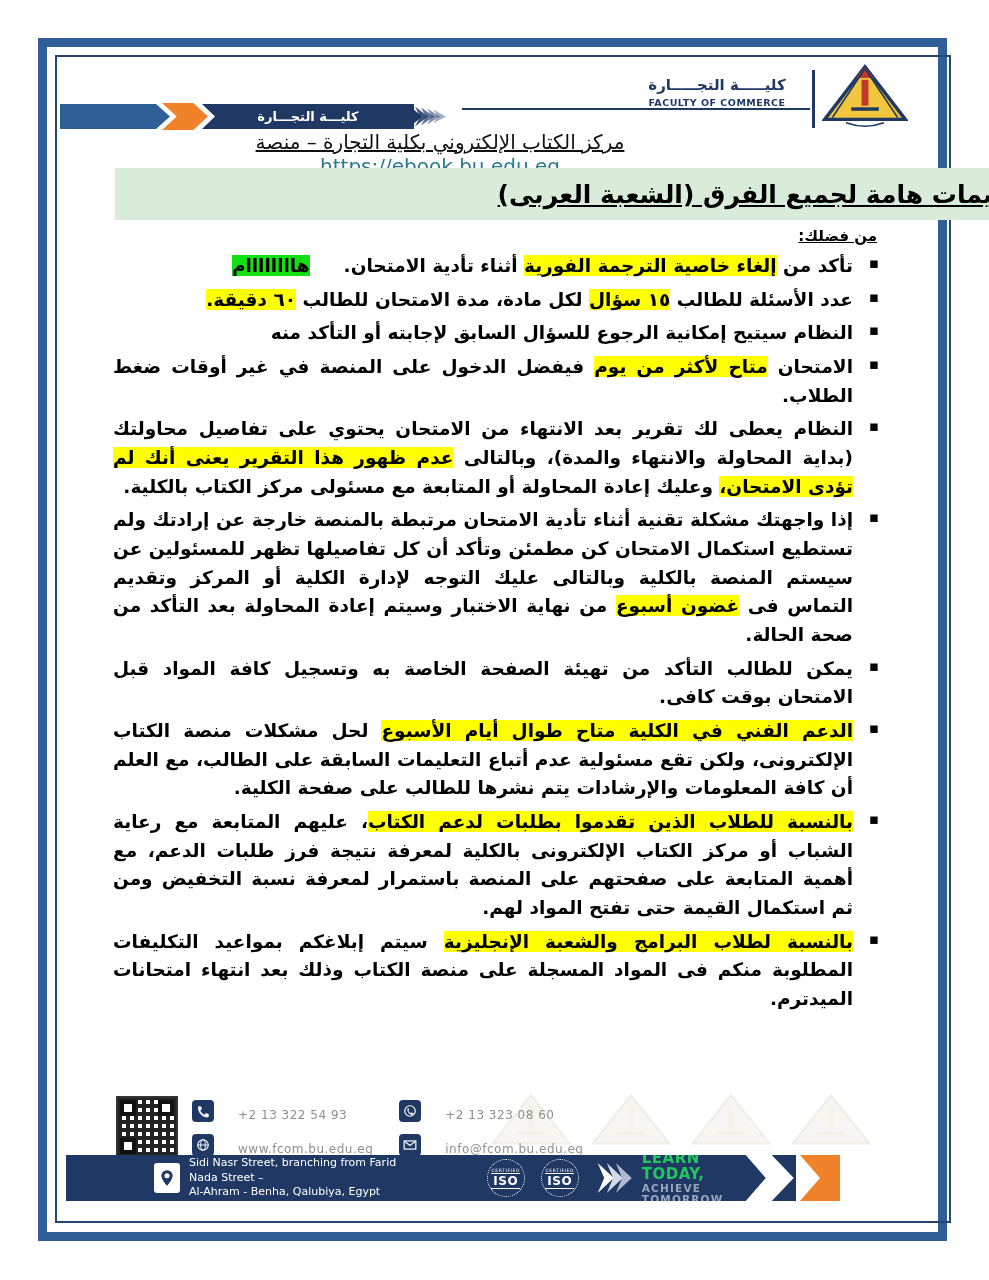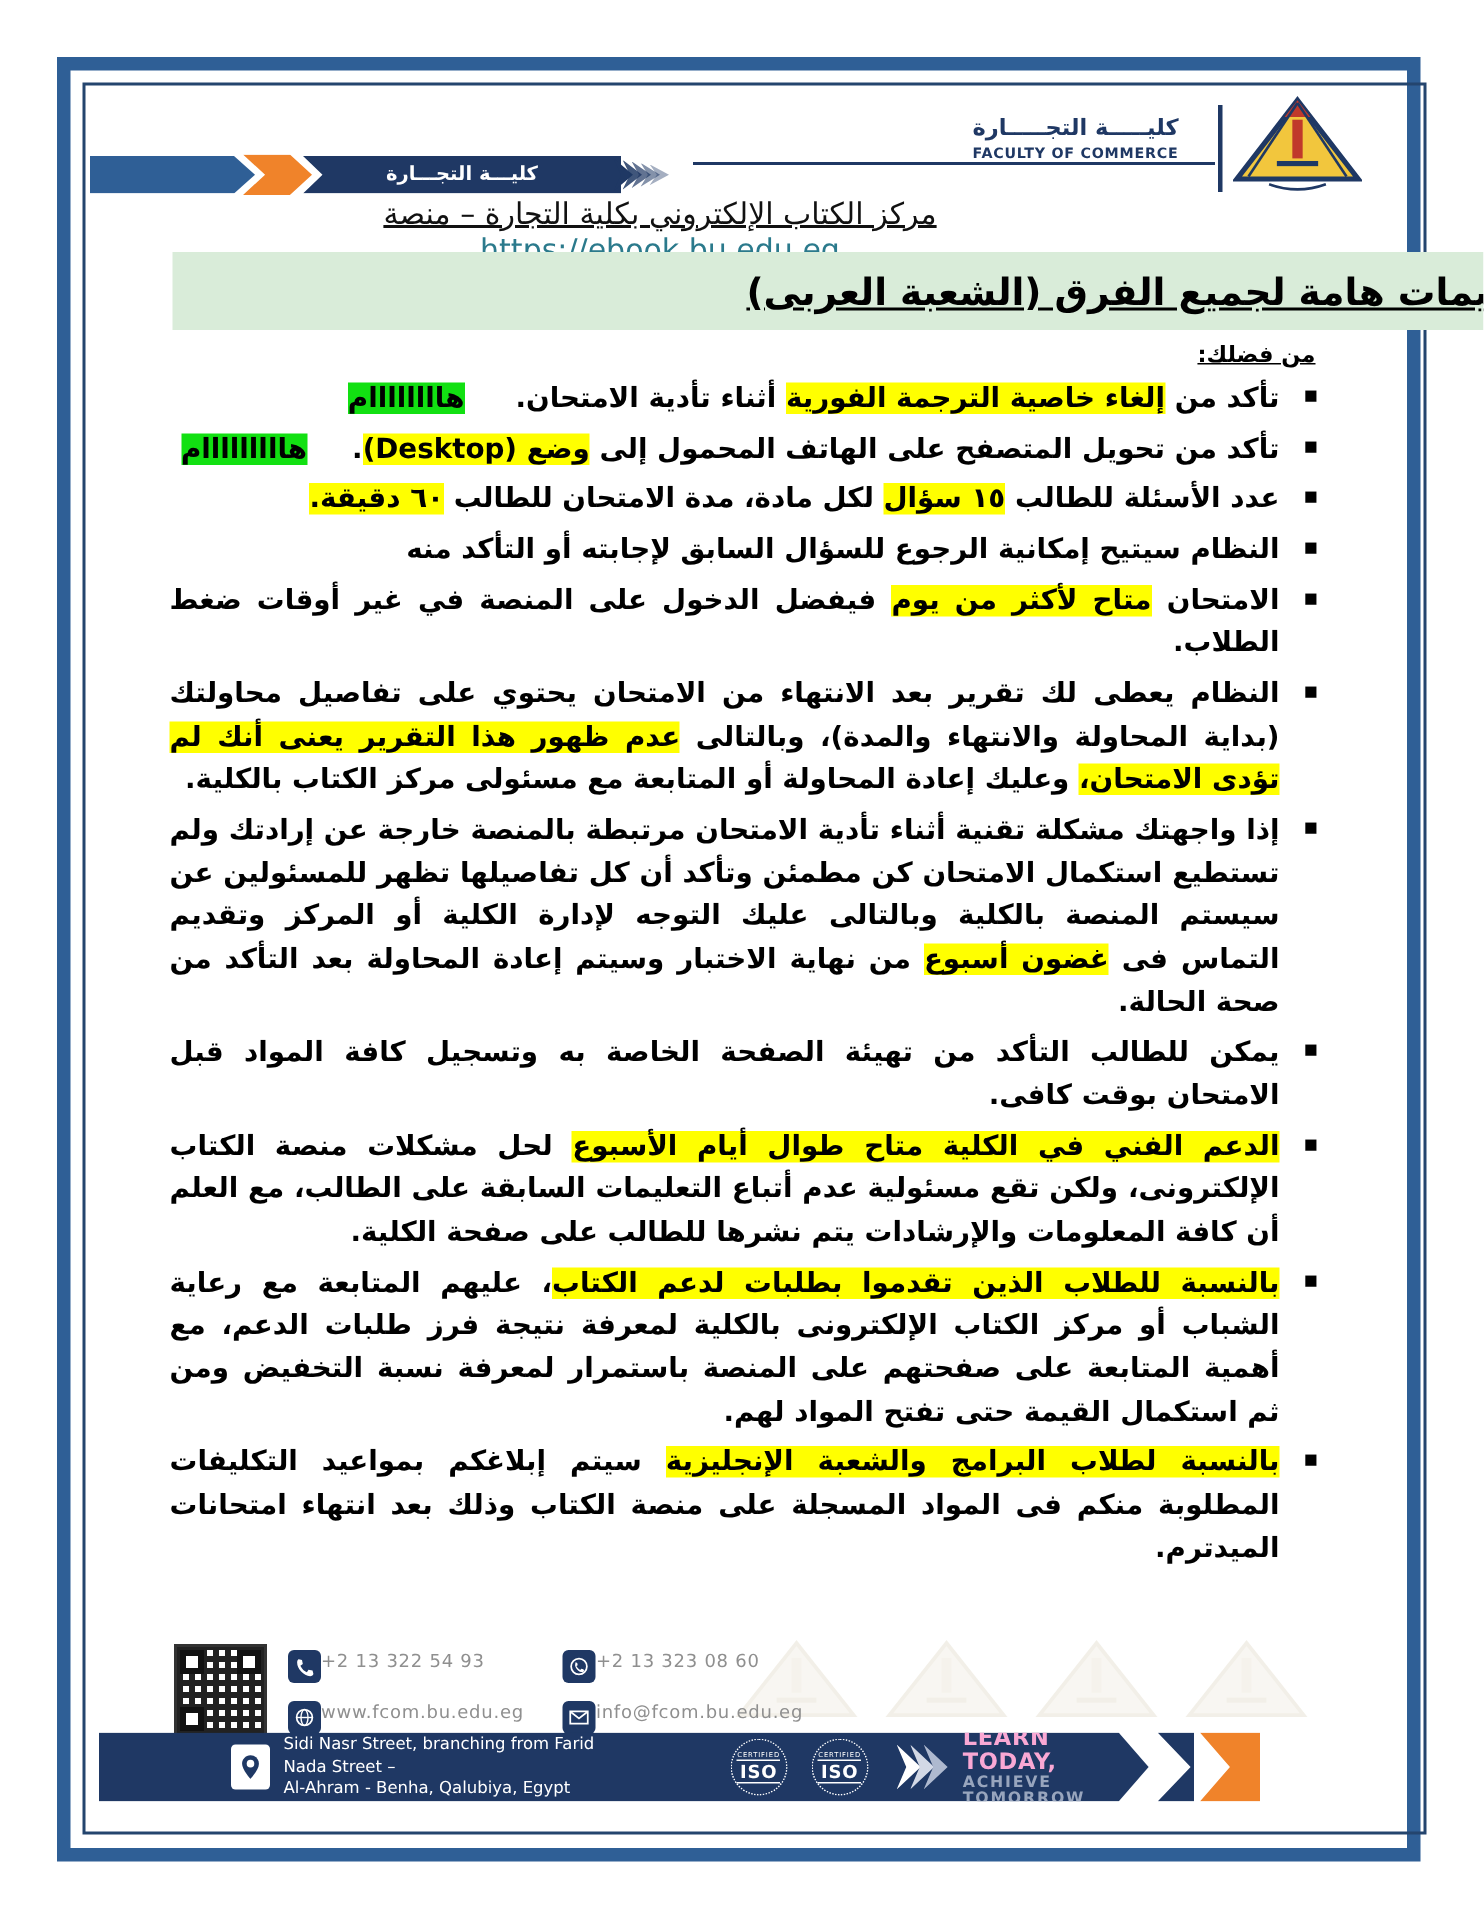--- a/index.html
+++ b/index.html
@@ -66,21 +66,21 @@
   .watermarks svg{opacity:.45}
 
   .contact{position:absolute;left:116px;top:1096px;display:flex;gap:14px;align-items:flex-start;z-index:2}
   .qr{width:62px;height:62px;border:2px solid #333;padding:3px;position:relative;
     background:
       repeating-linear-gradient(0deg,#222 0 4px,transparent 4px 8px),
       repeating-linear-gradient(90deg,#222 0 4px,#fff 4px 8px)}
   .qr .f{position:absolute;width:16px;height:16px;border:4px solid #111;background:#fff}
   .qr .f.tl{left:2px;top:2px}.qr .f.tr{right:2px;top:2px}.qr .f.bl{left:2px;bottom:2px}
   .contact-grid{display:grid;grid-template-columns:auto auto;column-gap:26px;row-gap:12px;margin-top:4px}
-  .citem{display:flex;align-items:flex-start;gap:0}
+  .citem{display:flex;align-items:flex-end;gap:24px}
   .cicon{width:22px;height:22px;background:var(--navy);border-radius:4px;
     display:flex;align-items:center;justify-content:center;flex:none}
   .citem span{font-size:12px;color:#8f8f8f;letter-spacing:.5px}
 
   .footer-bar{position:absolute;left:66px;top:1155px;width:774px;height:46px;display:flex;z-index:3}
   .fb-main{flex:1;background:var(--navy);color:#fff;display:flex;align-items:center;
     padding-left:88px;
     clip-path:polygon(0 0,calc(100% - 20px) 0,100% 50%,calc(100% - 20px) 100%,0 100%)}
   .pin-box{width:26px;height:30px;background:#fff;border-radius:3px;margin-right:9px;
     display:flex;align-items:center;justify-content:center;flex:none}
@@ -90,21 +90,21 @@
     display:flex;flex-direction:column;align-items:center;justify-content:center;flex:none}
   .iso b{font-size:12px;color:#fff;letter-spacing:.5px;border-top:1px solid #fff;border-bottom:1px solid #fff;padding:0 2px}
   .iso em{font-style:normal;font-size:4.5px;color:#fff;letter-spacing:.6px}
   .slogan-chevs{display:flex;align-items:center;margin-left:26px}
   .slogan-chevs i{display:block;width:16px;height:30px;margin-left:-7px;
     clip-path:polygon(0 0,100% 50%,0 100%,40% 50%)}
   .slogan-chevs i:nth-child(1){background:#ffffff}
   .slogan-chevs i:nth-child(2){background:#d3d9e6}
   .slogan-chevs i:nth-child(3){background:#aeb9cf}
   .slogan{margin-left:10px;line-height:1.05}
-  .slogan .l1{font-size:15px;font-weight:bold;color:#f9a8d4;letter-spacing:.5px}
+  .slogan .l1{font-size:15px;font-weight:bold;color:#22c55e;letter-spacing:.5px}
   .slogan .l2{font-size:10.5px;font-weight:bold;color:#98a5bd;letter-spacing:1.2px}
   .fb-chev{width:52px;background:var(--navy);margin-left:6px;
     clip-path:polygon(0 0,26px 0,100% 50%,26px 100%,0 100%,22px 50%)}
   .fb-orange{width:86px;background:var(--orange);margin-left:4px;
     clip-path:polygon(0 0,100% 0,100% 100%,0 100%,20px 50%)}
 </style>
 </head>
 <body>
 
 <div class="page">
@@ -152,21 +152,20 @@
   </div>
 
   <div class="green-head">
     <span>تعليمات هامة لجميع الفرق (الشعبة العربى)</span>
   </div>
 
   <div class="please">من فضلك:</div>
 
   <ul class="bullets">
       <li><span>تأكد من </span><span class="hl-y">إلغاء خاصية الترجمة الفورية</span><span> أثناء تأدية الامتحان.</span><span class="gap" style="width: 34px;"></span><span class="hl-g">هاااااااام</span></li>
-      <li><span>تأكد من تحويل المتصفح على الهاتف المحمول إلى </span><span class="hl-y">وضع (Desktop)</span><span>.</span><span class="gap" style="width: 30px;"></span><span class="hl-g">هااااااااام</span></li>
       <li><span>عدد الأسئلة للطالب </span><span class="hl-y">١٥ سؤال</span><span> لكل مادة، مدة الامتحان للطالب </span><span class="hl-y">٦٠ دقيقة.</span></li>
       <li><span>النظام سيتيح إمكانية الرجوع للسؤال السابق لإجابته أو التأكد منه</span></li>
       <li><span>الامتحان </span><span class="hl-y">متاح لأكثر من يوم</span><span> فيفضل الدخول على المنصة في غير أوقات ضغط الطلاب.</span></li>
       <li><span>النظام يعطى لك تقرير بعد الانتهاء من الامتحان يحتوي على تفاصيل محاولتك (بداية المحاولة والانتهاء والمدة)، وبالتالى </span><span class="hl-y">عدم ظهور هذا التقرير يعنى أنك لم تؤدى الامتحان،</span><span> وعليك إعادة المحاولة أو المتابعة مع مسئولى مركز الكتاب بالكلية.</span></li>
       <li><span>إذا واجهتك مشكلة تقنية أثناء تأدية الامتحان مرتبطة بالمنصة خارجة عن إرادتك ولم تستطيع استكمال الامتحان كن مطمئن وتأكد أن كل تفاصيلها تظهر للمسئولين عن سيستم المنصة بالكلية وبالتالى عليك التوجه لإدارة الكلية أو المركز وتقديم التماس فى </span><span class="hl-y">غضون أسبوع</span><span> من نهاية الاختبار وسيتم إعادة المحاولة بعد التأكد من صحة الحالة.</span></li>
       <li><span>يمكن للطالب التأكد من تهيئة الصفحة الخاصة به وتسجيل كافة المواد قبل الامتحان بوقت كافى.</span></li>
       <li><span class="hl-y">الدعم الفني في الكلية متاح طوال أيام الأسبوع</span><span> لحل مشكلات منصة الكتاب الإلكترونى، ولكن تقع مسئولية عدم أتباع التعليمات السابقة على الطالب، مع العلم أن كافة المعلومات والإرشادات يتم نشرها للطالب على صفحة الكلية.</span></li>
       <li><span class="hl-y">بالنسبة للطلاب الذين تقدموا بطلبات لدعم الكتاب</span><span>، عليهم المتابعة مع رعاية الشباب أو مركز الكتاب الإلكترونى بالكلية لمعرفة نتيجة فرز طلبات الدعم، مع أهمية المتابعة على صفحتهم على المنصة باستمرار لمعرفة نسبة التخفيض ومن ثم استكمال القيمة حتى تفتح المواد لهم.</span></li>
       <li><span class="hl-y">بالنسبة لطلاب البرامج والشعبة الإنجليزية</span><span> سيتم إبلاغكم بمواعيد التكليفات المطلوبة منكم فى المواد المسجلة على منصة الكتاب وذلك بعد انتهاء امتحانات الميدترم.</span></li>
     </ul>

